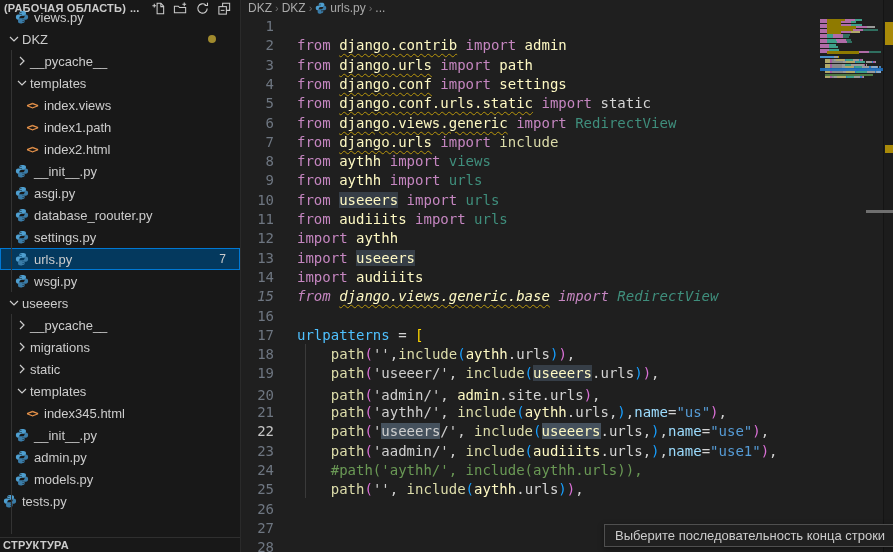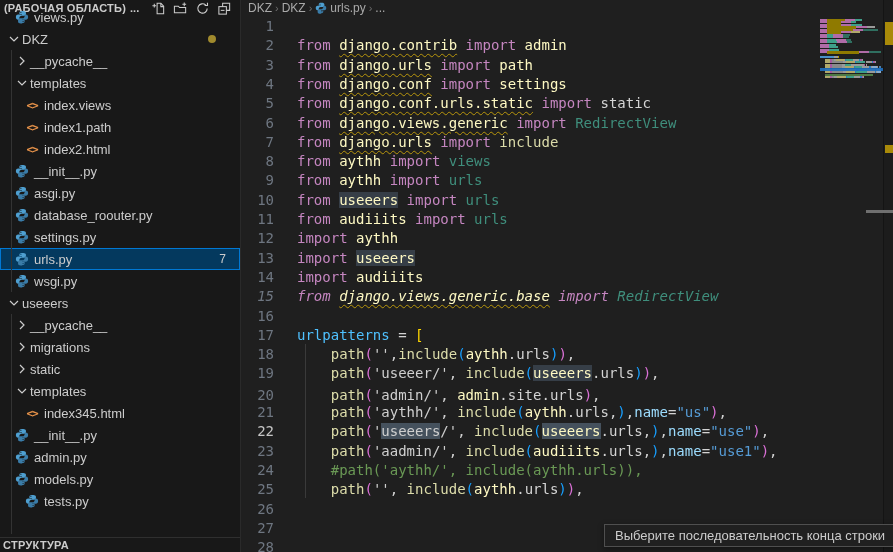--- a/index.html
+++ b/index.html
@@ -273,21 +273,21 @@
         </div>
         <div class="row" style="padding-left: 14px;">
           <span class="ficon">
             <svg width="14" height="14" viewBox="0 0 32 32">
               <path fill="#4e9fd0" d="M16 2c-4 0-6 1.7-6 4v3h6v1H7c-2.6 0-5 1.8-5 6s2.4 6 5 6h3v-4c0-2.8 2.2-5 5-5h6c2.2 0 4-1.8 4-4V6c0-2.3-2.7-4-6-4h-3zm-2.5 2.5a1.3 1.3 0 1 1 0 2.6 1.3 1.3 0 0 1 0-2.6z"></path>
               <path fill="#3a7ca8" d="M16 30c4 0 6-1.7 6-4v-3h-6v-1h9c2.6 0 5-1.8 5-6s-2.4-6-5-6h-3v4c0 2.8-2.2 5-5 5h-6c-2.2 0-4 1.8-4 4v4c0 2.3 2.7 4 6 4h3zm2.5-2.5a1.3 1.3 0 1 1 0-2.6 1.3 1.3 0 0 1 0 2.6z"></path>
             </svg>
           </span>
           <span>models.py</span>
         </div>
-        <div class="row" style="padding-left: 24px;">
+        <div class="row" style="padding-left: 2px;">
           <span class="ficon">
             <svg width="14" height="14" viewBox="0 0 32 32">
               <path fill="#4e9fd0" d="M16 2c-4 0-6 1.7-6 4v3h6v1H7c-2.6 0-5 1.8-5 6s2.4 6 5 6h3v-4c0-2.8 2.2-5 5-5h6c2.2 0 4-1.8 4-4V6c0-2.3-2.7-4-6-4h-3zm-2.5 2.5a1.3 1.3 0 1 1 0 2.6 1.3 1.3 0 0 1 0-2.6z"></path>
               <path fill="#3a7ca8" d="M16 30c4 0 6-1.7 6-4v-3h-6v-1h9c2.6 0 5-1.8 5-6s-2.4-6-5-6h-3v4c0 2.8-2.2 5-5 5h-6c-2.2 0-4 1.8-4 4v4c0 2.3 2.7 4 6 4h3zm2.5-2.5a1.3 1.3 0 1 1 0-2.6 1.3 1.3 0 0 1 0 2.6z"></path>
             </svg>
           </span>
           <span>tests.py</span>
         </div>
         <div class="guide" style="top: 44px; height: 242px;"></div>
         <div class="guide" style="top: 308px; height: 220px;"></div>

